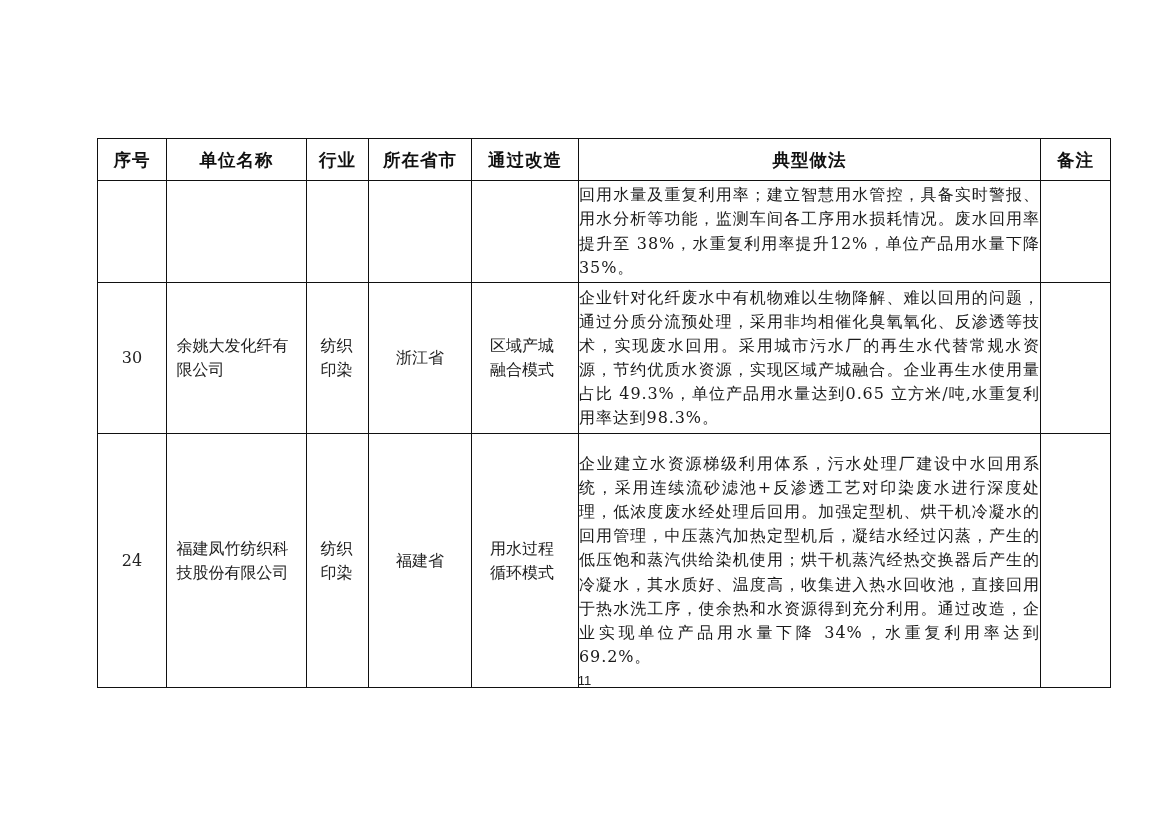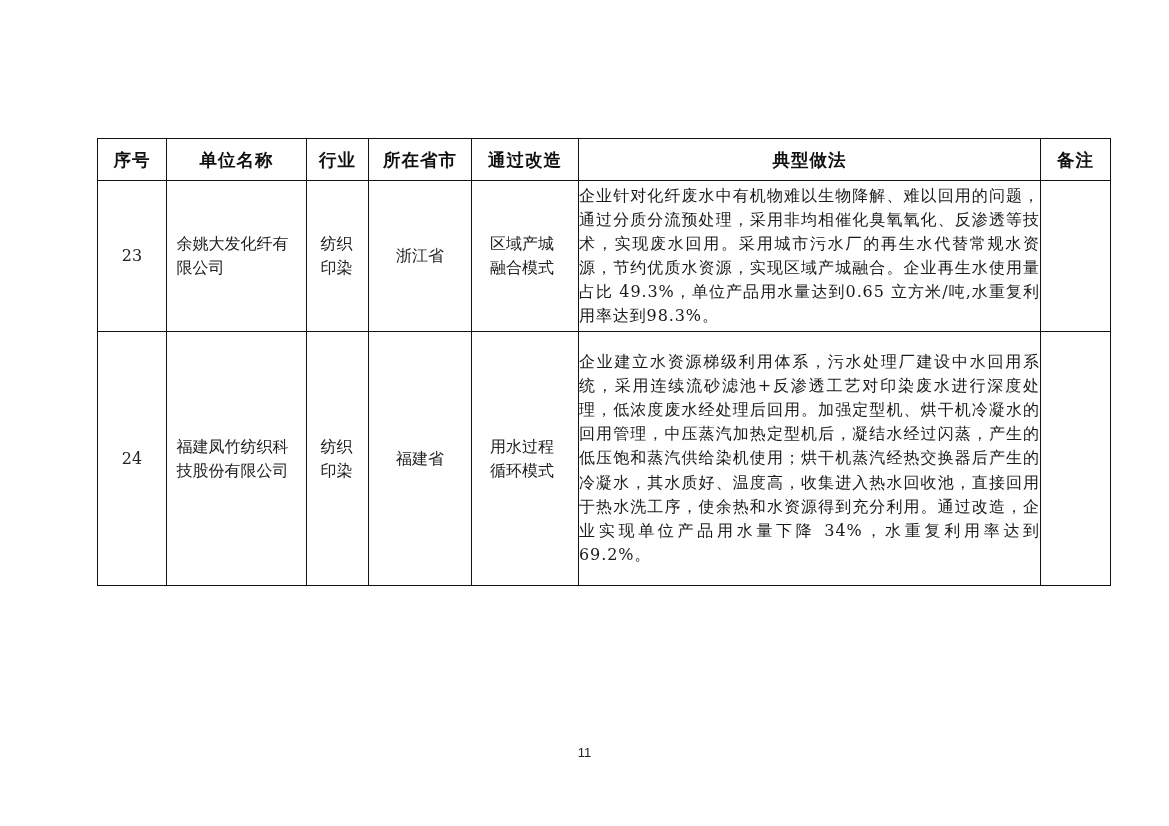--- a/index.html
+++ b/index.html
@@ -9,21 +9,21 @@
   table.doc { position:absolute; left:97px; top:138px; border-collapse:collapse;
               table-layout:fixed; width:1013px; }
   table.doc td, table.doc th { border:1.3px solid #111; padding:0; vertical-align:middle; }
   th { font-weight:bold; font-size:17.5px; height:41px; text-align:center;
        font-family:"DejaVu Sans","Liberation Sans",sans-serif; letter-spacing:1px; }
   td.c { text-align:center; font-size:16px; line-height:24px; color:#222; }
   td.c .wrap { display:inline-block; text-align:left; }
   td.practice { font-size:16px; line-height:24.1px; padding:2px 6px 1px 7px;
                 text-align:justify; text-align-last:left; letter-spacing:0.9px; color:#1a1a1a; }
   td.note { }
-  .pagenum { position:absolute; left:0; width:1169px; top:745px; text-align:center;
+  .pagenum { position:absolute; left:0; width:1169px; top:673px; text-align:center;
              font-size:13px; font-family:"Liberation Sans",sans-serif; color:#222; }
 </style>
 </head>
 <body>
 
 <div class="page">
   <table class="doc">
     <colgroup>
       <col style="width:69px">
       <col style="width:140px">
@@ -37,23 +37,32 @@
         <tr>
       <th>序号</th>
       <th>单位名称</th>
       <th>行业</th>
       <th>所在省市</th>
       <th>通过改造</th>
       <th>典型做法</th>
       <th>备注</th>
     </tr>
 
+    <tr style="height:102px">
+      <td class="c"></td>
+      <td class="c"></td>
+      <td class="c"></td>
+      <td class="c"></td>
+      <td class="c"></td>
+      <td class="practice">回用水量及重复利用率；建立智慧用水管控，具备实时警报、用水分析等功能，监测车间各工序用水损耗情况。废水回用率提升至 38%，水重复利用率提升12%，单位产品用水量下降 35%。</td>
+      <td class="note"></td>
+    </tr>
 
     <tr style="height:151px">
-      <td class="c">23</td>
+      <td class="c">30</td>
       <td class="c"><span class="wrap" style="width:120px">余姚大发化纤有限公司</span></td>
       <td class="c"><span class="wrap" style="width:34px">纺织印染</span></td>
       <td class="c">浙江省</td>
       <td class="c"><span class="wrap" style="width:70px">区域产城融合模式</span></td>
       <td class="practice">企业针对化纤废水中有机物难以生物降解、难以回用的问题，通过分质分流预处理，采用非均相催化臭氧氧化、反渗透等技术，实现废水回用。采用城市污水厂的再生水代替常规水资源，节约优质水资源，实现区域产城融合。企业再生水使用量占比 49.3%，单位产品用水量达到0.65 立方米/吨,水重复利用率达到98.3%。</td>
       <td class="note"></td>
     </tr>
 
     <tr style="height:254px">
       <td class="c">24</td>

